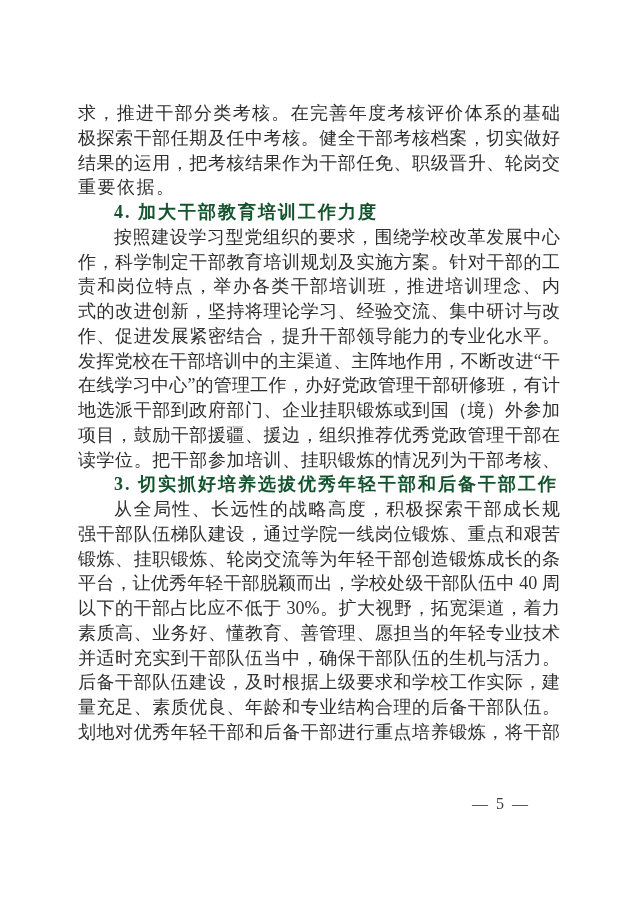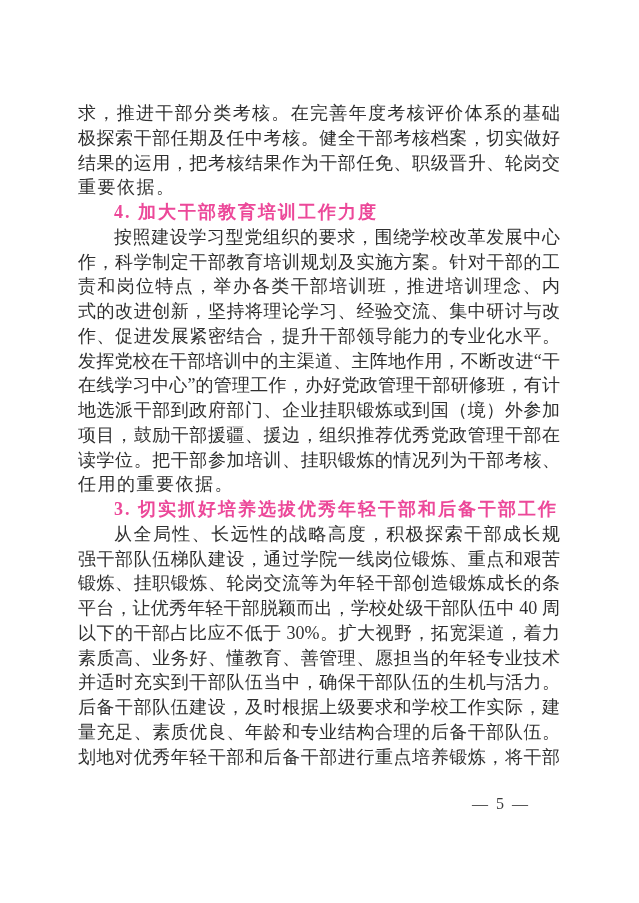--- a/index.html
+++ b/index.html
@@ -36,21 +36,21 @@
   }
   
   .end {
     text-align: center;
     text-align-last: left;
     letter-spacing: 1.5px;
   }
   
   .hd {
     font-weight: 700;
-    color: #ec4899;
+    color: #14532d;
     text-indent: 2em;
     text-align: right;
     text-align-last: left;
     letter-spacing: 2px;
   }
   
   .ind {
     text-indent: 2em;
   }
   .page-number {
@@ -77,21 +77,20 @@
     <div class="ln j ind">按照建设学习型党组织的要求，围绕学校改革发展中心工</div>
     <div class="ln j">作，科学制定干部教育培训规划及实施方案。针对干部的工作职</div>
     <div class="ln j">责和岗位特点，举办各类干部培训班，推进培训理念、内容、方</div>
     <div class="ln j">式的改进创新，坚持将理论学习、经验交流、集中研讨与改进工</div>
     <div class="ln j">作、促进发展紧密结合，提升干部领导能力的专业化水平。充分</div>
     <div class="ln j">发挥党校在干部培训中的主渠道、主阵地作用，不断改进“干部</div>
     <div class="ln j">在线学习中心”的管理工作，办好党政管理干部研修班，有计划</div>
     <div class="ln j">地选派干部到政府部门、企业挂职锻炼或到国（境）外参加研修</div>
     <div class="ln j">项目，鼓励干部援疆、援边，组织推荐优秀党政管理干部在职攻</div>
     <div class="ln j">读学位。把干部参加培训、挂职锻炼的情况列为干部考核、选拔</div>
-    <div class="ln end">任用的重要依据。</div>
     <div class="ln hd">3. 切实抓好培养选拔优秀年轻干部和后备干部工作</div>
     <div class="ln j ind">从全局性、长远性的战略高度，积极探索干部成长规律，加</div>
     <div class="ln j">强干部队伍梯队建设，通过学院一线岗位锻炼、重点和艰苦岗位</div>
     <div class="ln j">锻炼、挂职锻炼、轮岗交流等为年轻干部创造锻炼成长的条件和</div>
     <div class="ln j">平台，让优秀年轻干部脱颖而出，学校处级干部队伍中 40 周岁</div>
     <div class="ln j">以下的干部占比应不低于 30%。扩大视野，拓宽渠道，着力培养</div>
     <div class="ln j">素质高、业务好、懂教育、善管理、愿担当的年轻专业技术人员</div>
     <div class="ln j">并适时充实到干部队伍当中，确保干部队伍的生机与活力。重视</div>
     <div class="ln j">后备干部队伍建设，及时根据上级要求和学校工作实际，建设数</div>
     <div class="ln j">量充足、素质优良、年龄和专业结构合理的后备干部队伍。有计</div>

